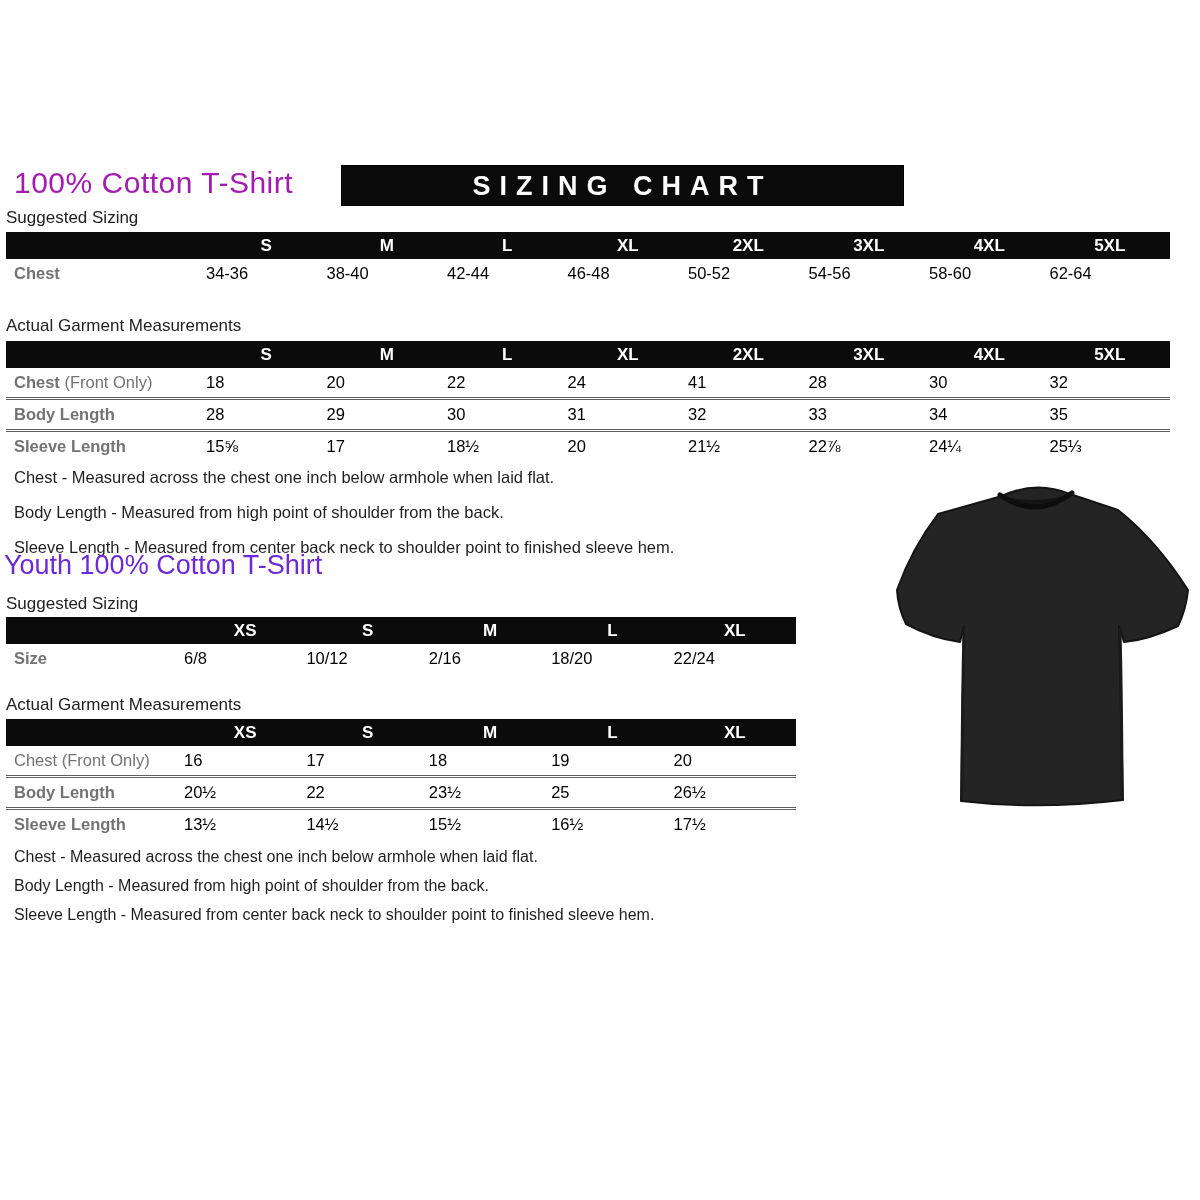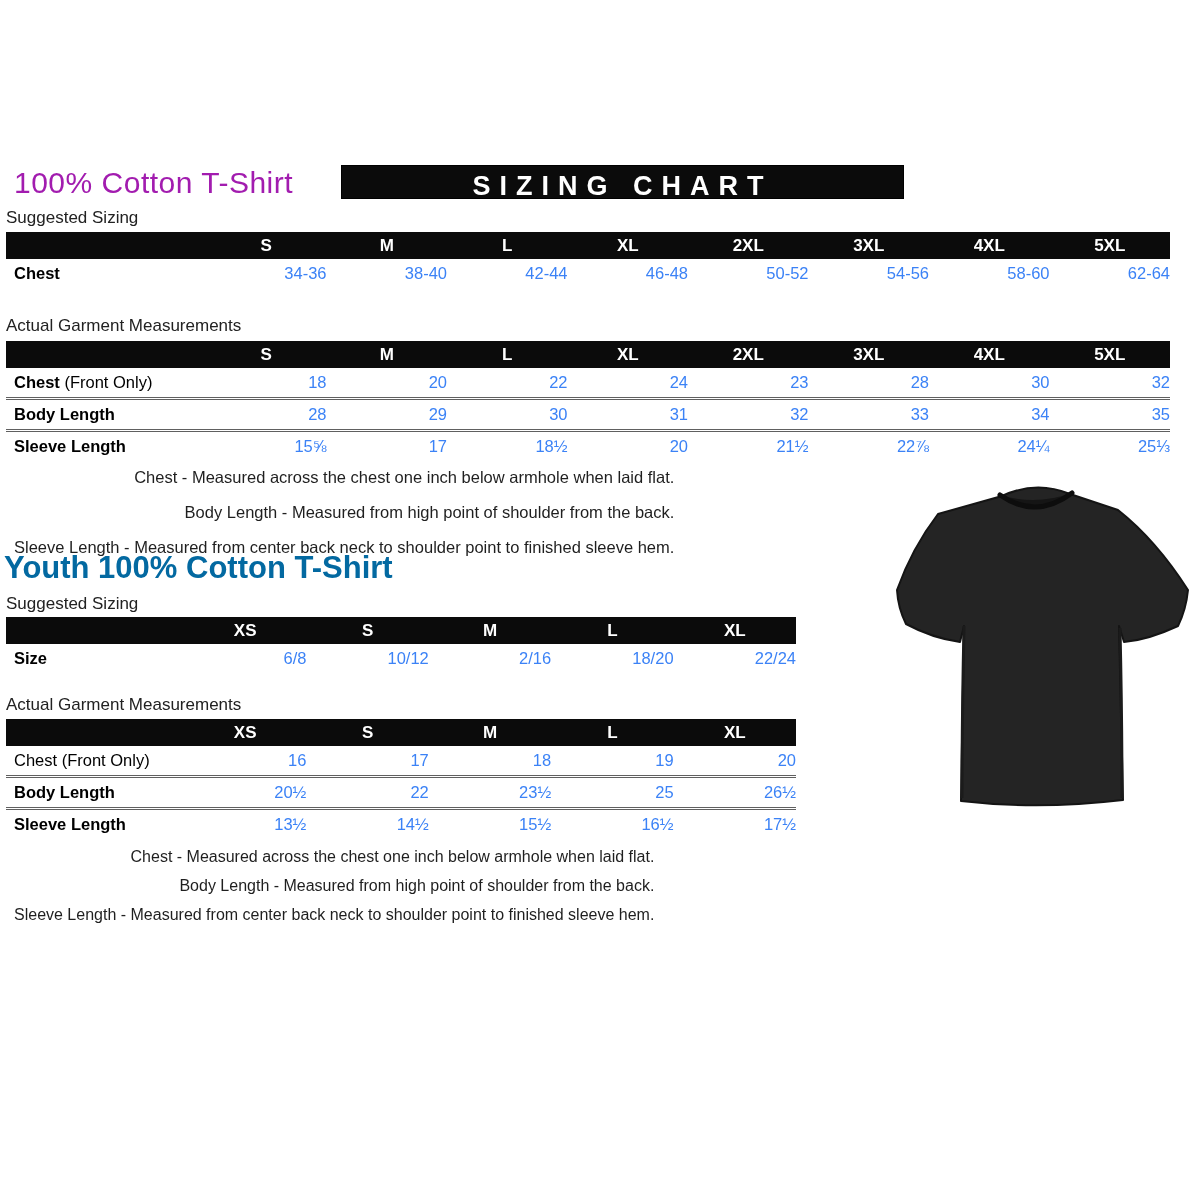--- a/index.html
+++ b/index.html
@@ -12,55 +12,55 @@
   }
   .page { position: relative; width: 1200px; height: 1200px; }
   .abs { position: absolute; }
 
   .main-title {
     left: 14px; top: 166px;
     font-size: 30px; font-weight: 400; color: #a21caf;
     letter-spacing: 0.5px;
   }
   .banner {
-    left: 341px; top: 165px; width: 563px; height: 34px;
+    left: 341px; top: 165px; width: 563px; height: 41px;
     background: #0b0b0b; color: #ffffff;
     font-weight: bold; font-size: 27px; letter-spacing: 9px;
     text-align: center; line-height: 41px;
     border: 1px solid #000;
     box-sizing: border-box;
   }
   .section-label { font-size: 17px; color: #222; }
 
   table { border-collapse: collapse; table-layout: fixed; }
   th, td { padding: 0; }
   .hdr-row th {
     background: #0b0b0b; color: #fff;
     font-weight: bold; font-size: 17px;
     height: 27px; text-align: center;
   }
-  .sz-table td { height: 29px; font-size: 16.5px; color: #3b82f6; text-align: right; }
-  .sz-table td.lbl { text-align: left; padding-left: 8px; color: #000000; }
+  .sz-table td { height: 29px; font-size: 16.5px; color: #000000; text-align: left; }
+  .sz-table td.lbl { text-align: left; padding-left: 8px; color: #737373; }
   .bold { font-weight: bold; }
   .norm { font-weight: normal; margin-top: 9px; }
   .meas tbody tr + tr td { border-top: 3px double #606060; }
 
   .adult-table { width: 1164px; }
   .adult-table .lbl-col { width: 200px; }
   .youth-table { width: 790px; }
   .youth-table .lbl-col { width: 178px; }
 
-  .notes { font-size: 16.5px; color: #1f1f1f; text-align: right; }
+  .notes { font-size: 16.5px; color: #1f1f1f; }
   .notes .note-line { height: 35px; line-height: 35px; white-space: nowrap; }
   .notes.tight { font-size: 16px; }
   .notes.tight .note-line { height: 29px; line-height: 29px; }
 
   .youth-title {
     left: 4px; top: 550px;
-    font-size: 31px; font-weight: bold; color: #0369a1;
+    font-size: 27px; font-weight: normal; color: #6d28d9;
   }
 
   .tshirt-wrap { left: 890px; top: 468px; width: 310px; height: 348px; }
 </style>
 </head>
 <body>
 
 <div class="page">
 
   <div class="abs main-title">100% Cotton T-Shirt</div>
@@ -135,21 +135,21 @@
         <th>5XL</th>
       </tr>
     </thead>
     <tbody>
       <tr>
         <td class="lbl"><span class="bold">Chest</span><span class="norm"> (Front Only)</span></td>
         <td>18</td>
         <td>20</td>
         <td>22</td>
         <td>24</td>
-        <td>23</td>
+        <td>41</td>
         <td>28</td>
         <td>30</td>
         <td>32</td>
       </tr>
       <tr>
         <td class="lbl bold">Body Length</td>
         <td>28</td>
         <td>29</td>
         <td>30</td>
         <td>31</td>

